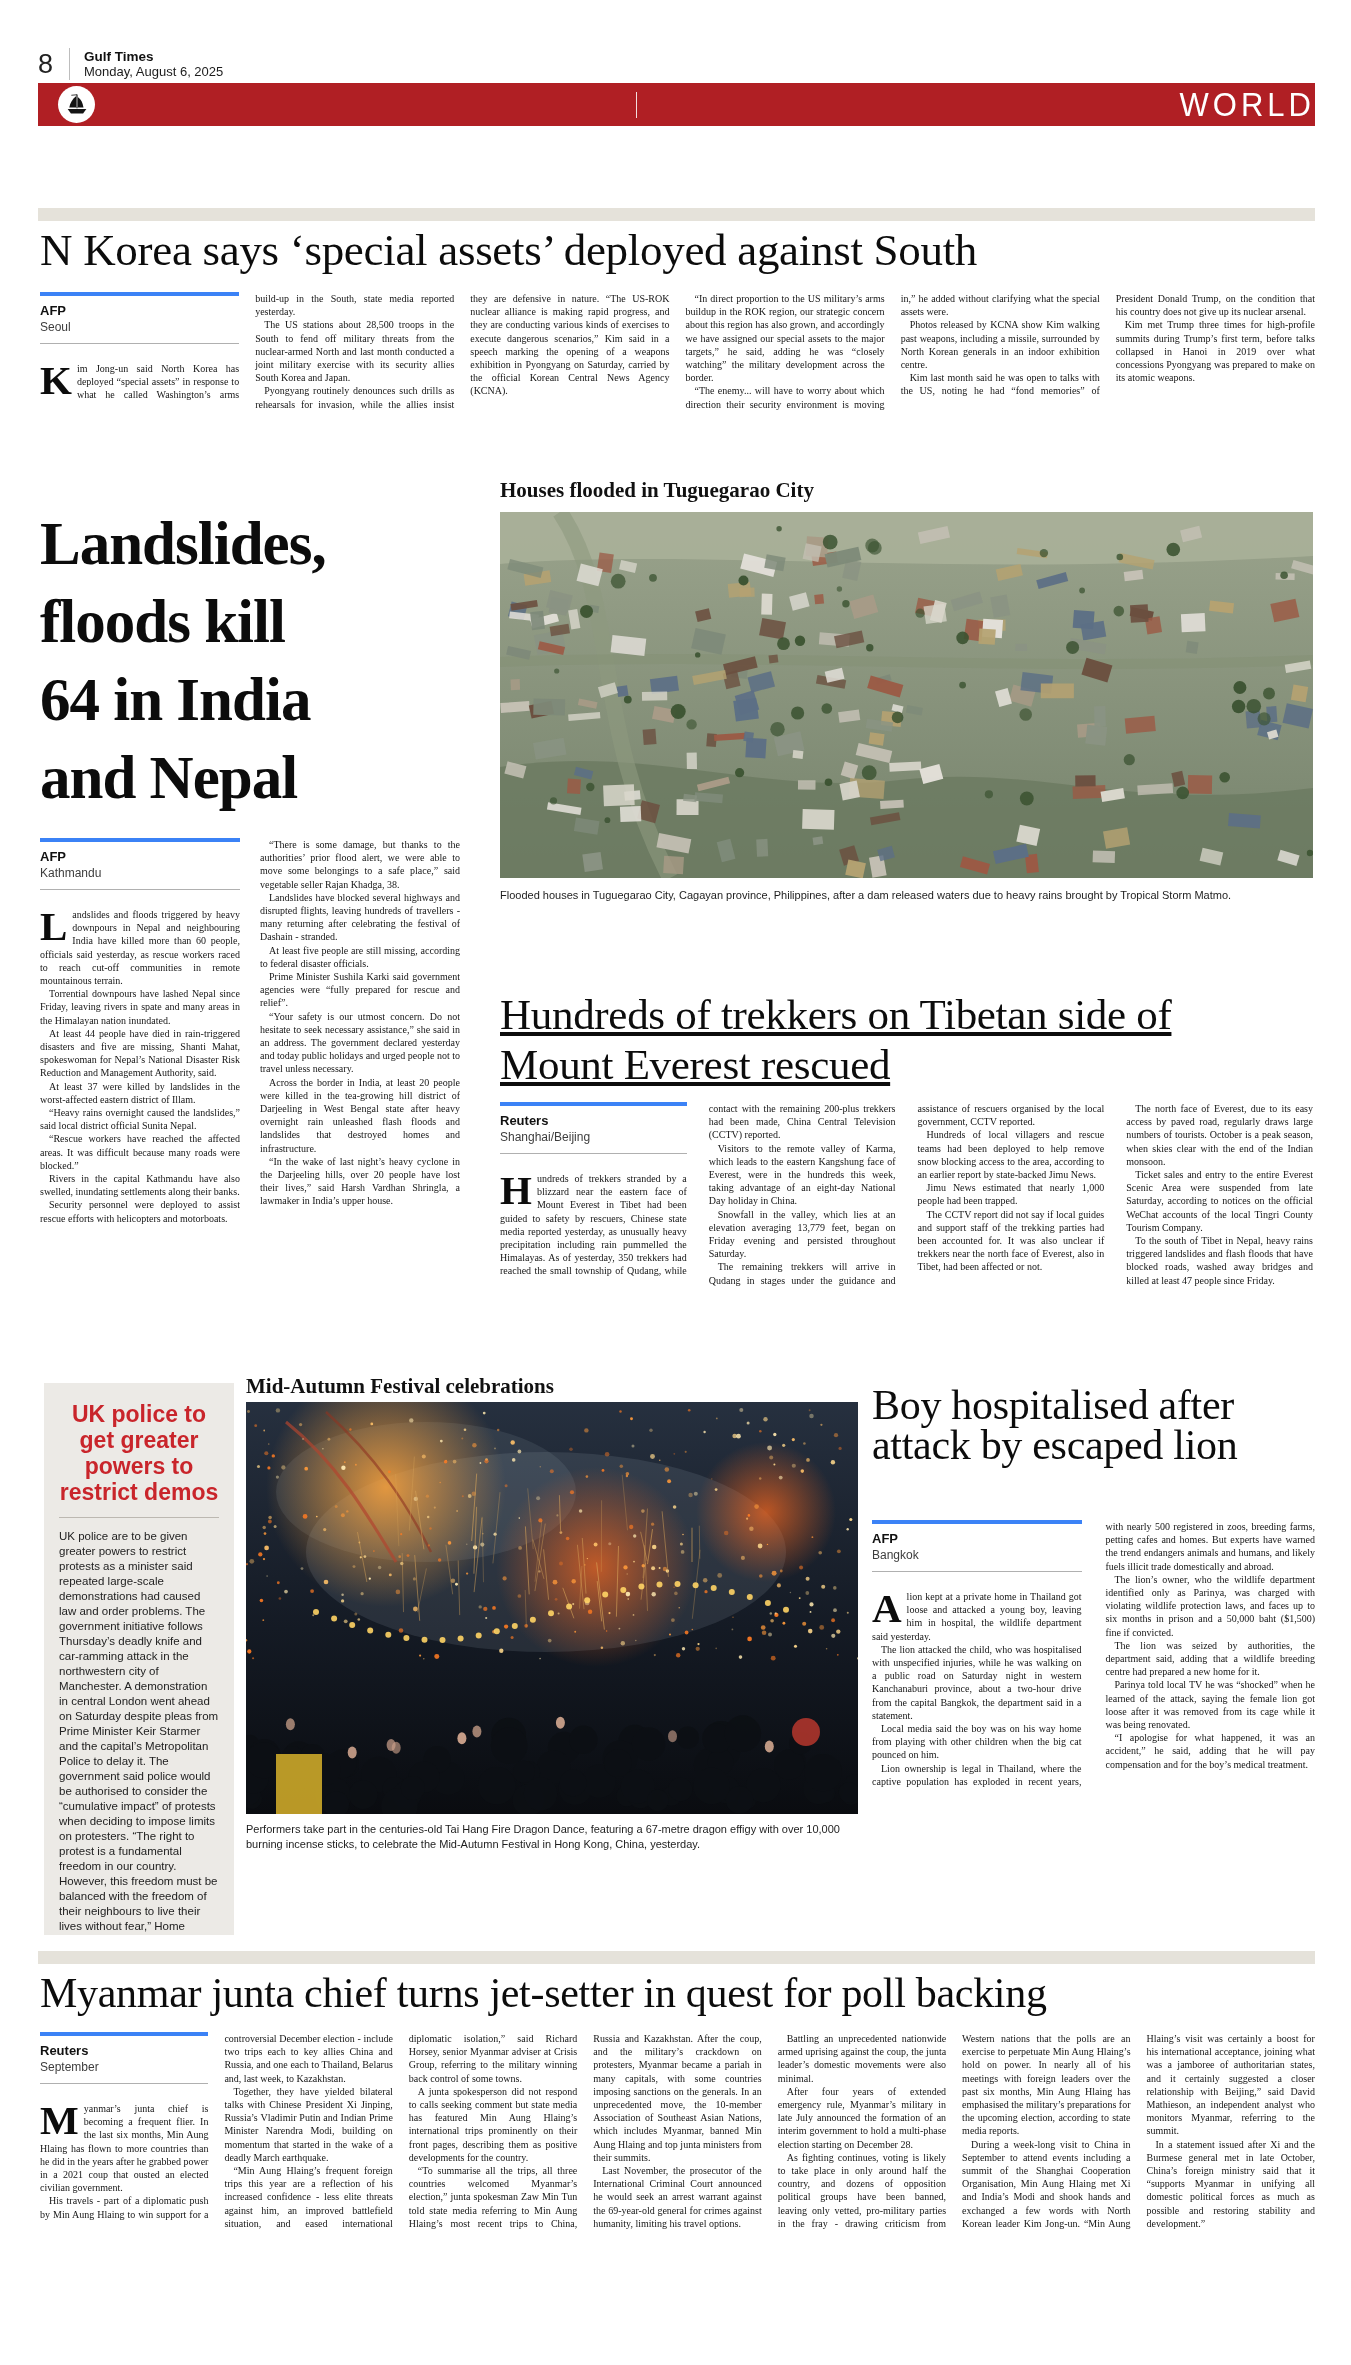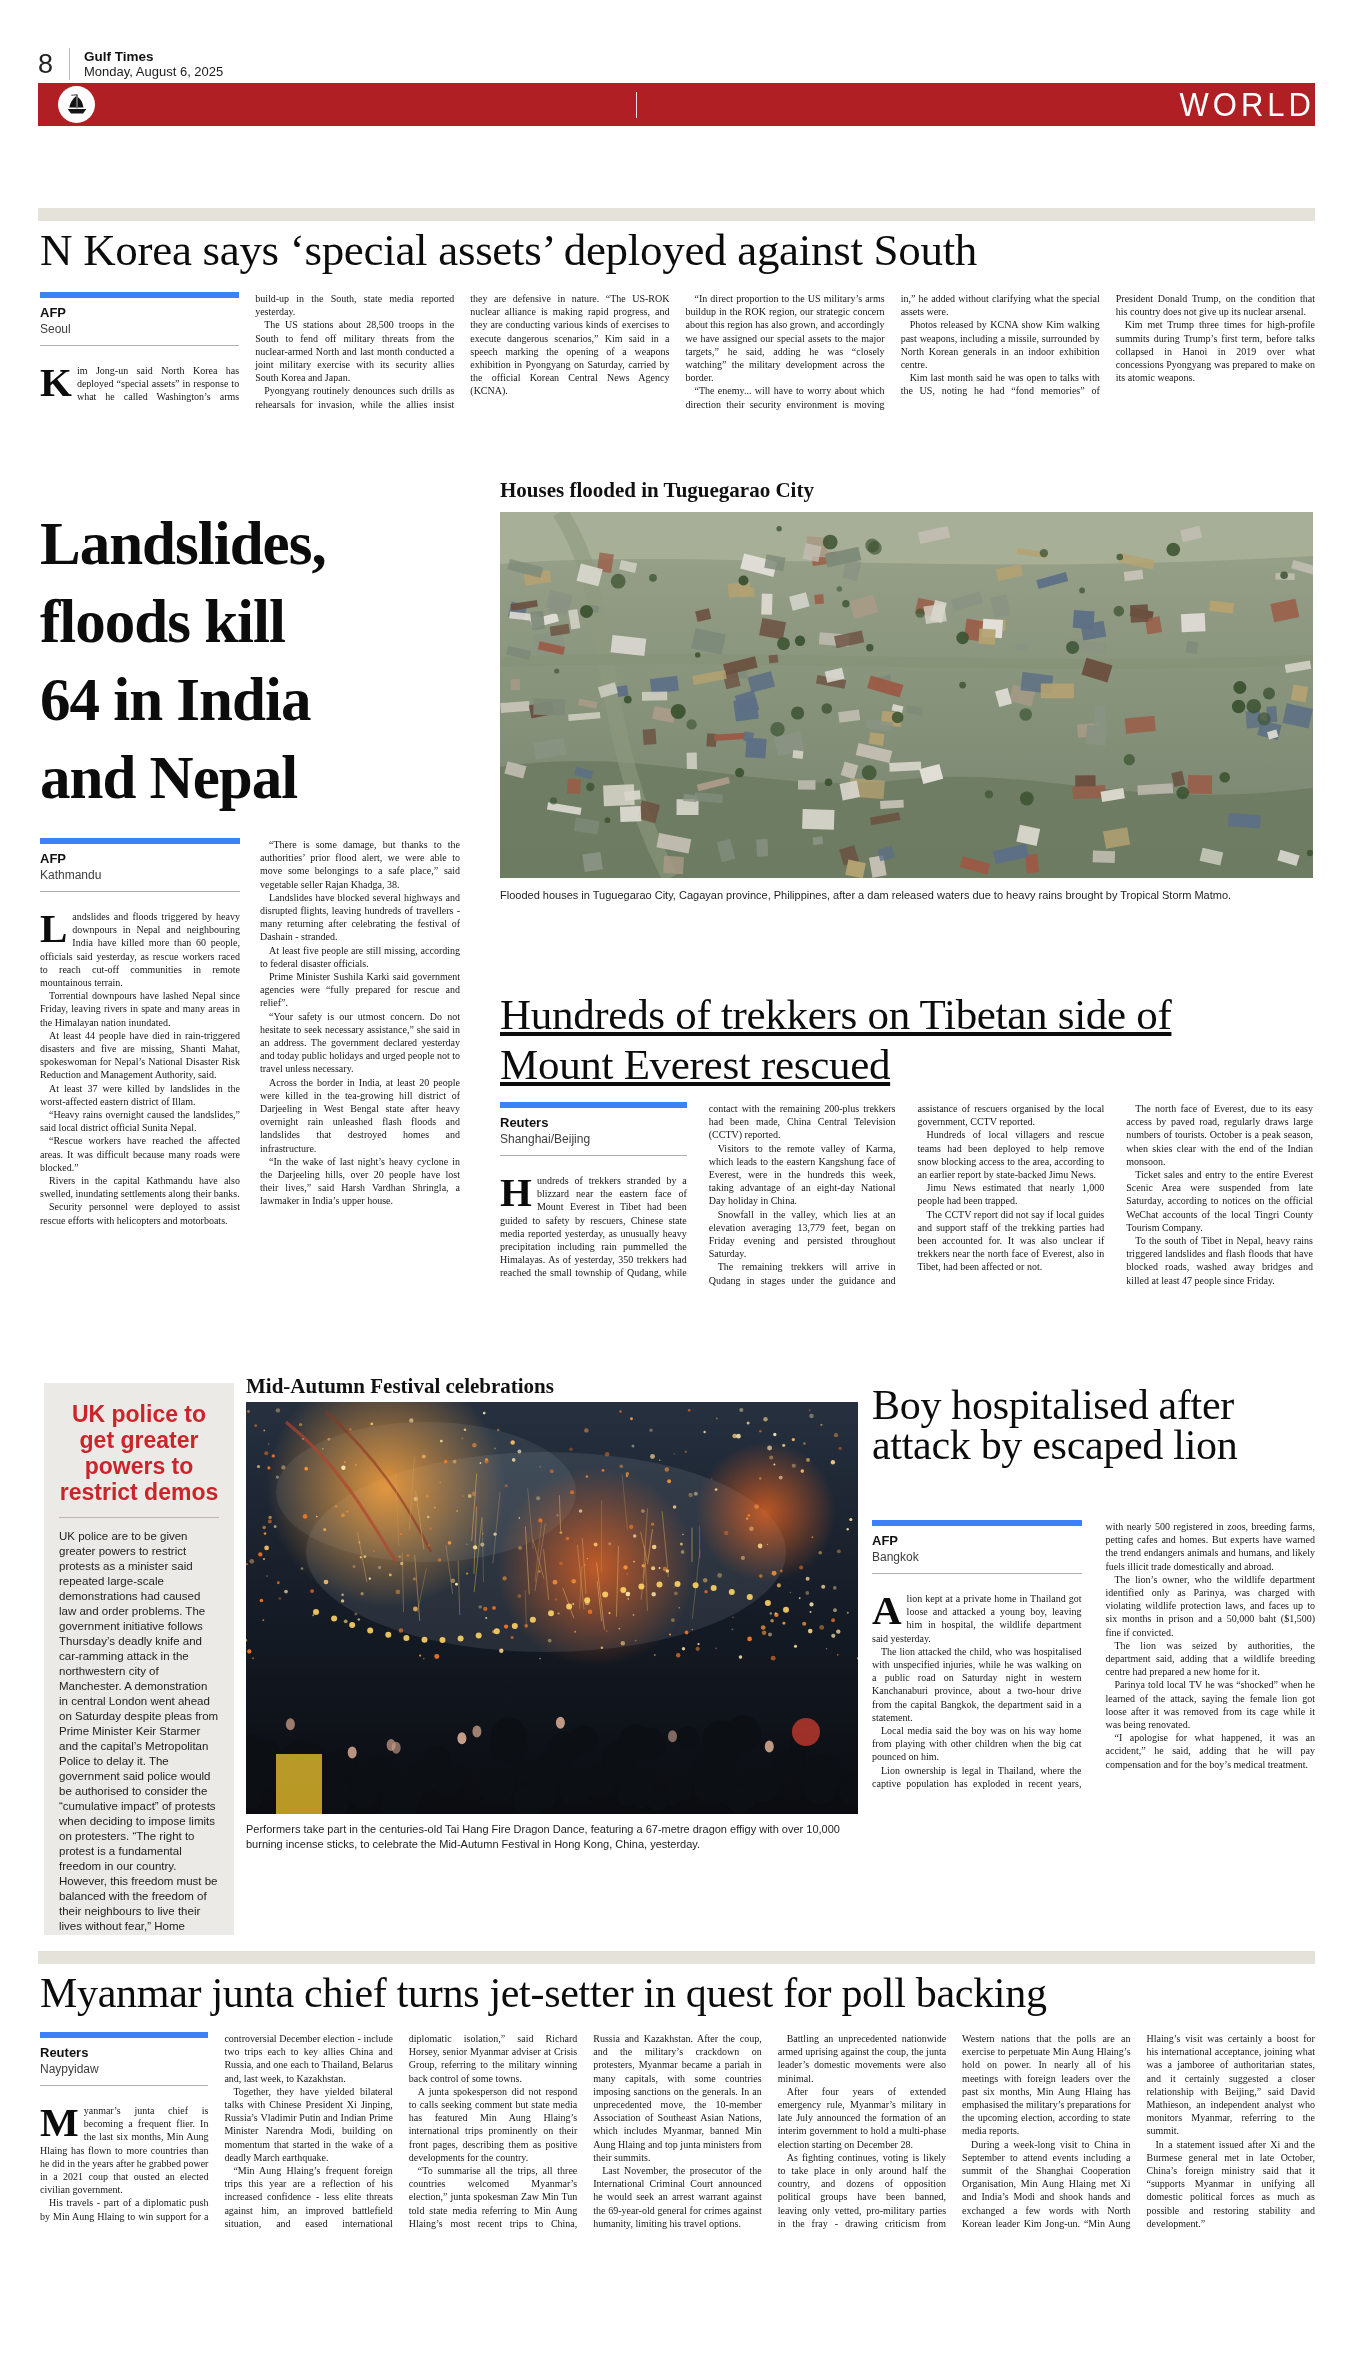--- a/index.html
+++ b/index.html
@@ -24,21 +24,21 @@
 
   .headline{font-family:"Liberation Serif",serif;color:#0c0c0c;margin:0;letter-spacing:-0.3px;}
   .h-nk{font-size:45px;line-height:48px;font-weight:400;}
   .h-land{font-size:61px;line-height:78px;font-weight:700;letter-spacing:-1px;}
   .h-ev{font-size:43px;line-height:50px;font-weight:400;}
   .h-lion{font-size:42px;line-height:40px;font-weight:400;}
   .h-mm{font-size:42px;line-height:46px;font-weight:400;}
 
   .kicker{font-family:"Liberation Serif",serif;font-weight:700;font-size:21px;margin:0;}
 
-  .byline{break-inside:avoid;border-top:6px solid #3b82f6;border-bottom:1px solid #b0b0b0;
+  .byline{break-inside:avoid;border-top:4px solid #3b82f6;border-bottom:1px solid #b0b0b0;
           padding:7px 0 9px;margin:0 0 18px;font-family:"Liberation Sans",sans-serif;}
   .byline .agency{font-weight:700;font-size:13px;}
   .byline .city{font-size:12px;color:#3d3d3d;margin-top:2px;}
 
   .cols{column-gap:16px;height:100%;}
   .bodywrap{overflow:hidden;}
   .bodywrap p{font-family:"Liberation Serif",serif;font-size:10px;line-height:13.2px;
               text-align:justify;margin:0;text-indent:9px;color:#151515;}
   .bodywrap p.lead{text-indent:0;}
   .dropcap{float:left;font-family:"Liberation Serif",serif;font-weight:700;font-size:41px;
@@ -866,18 +866,18 @@
 </div>
 
 <div class="abs strip" style="top:1951px;"></div>
 
 <h1 class="abs headline h-mm" style="left:40px;top:1970px;width:1275px;">Myanmar junta chief turns jet-setter in quest for poll backing</h1>
 
 <div class="abs bodywrap" style="left:40px;top:2032px;width:1275px;height:330px;">
   <div class="cols" style="column-count:7;column-gap:16px;">
     <div class="byline">
       <div class="agency">Reuters</div>
-      <div class="city">Naypyidaw</div>
+      <div class="city">September</div>
     </div>
     <p class="lead"><span class="dropcap">M</span><span>yanmar’s junta chief is becoming a frequent flier. In the last six months, Min Aung Hlaing has flown to more countries than he did in the years after he grabbed power in a 2021 coup that ousted an elected civilian government.</span></p>
     <div style="display:contents"><p>His travels - part of a diplomatic push by Min Aung Hlaing to win support for a controversial December election - include two trips each to key allies China and Russia, and one each to Thailand, Belarus and, last week, to Kazakhstan.</p><p>Together, they have yielded bilateral talks with Chinese President Xi Jinping, Russia’s Vladimir Putin and Indian Prime Minister Narendra Modi, building on momentum that started in the wake of a deadly March earthquake.</p><p>“Min Aung Hlaing’s frequent foreign trips this year are a reflection of his increased confidence - less elite threats against him, an improved battlefield situation, and eased international diplomatic isolation,” said Richard Horsey, senior Myanmar adviser at Crisis Group, referring to the military winning back control of some towns.</p><p>A junta spokesperson did not respond to calls seeking comment but state media has featured Min Aung Hlaing’s international trips prominently on their front pages, describing them as positive developments for the country.</p><p>“To summarise all the trips, all three countries welcomed Myanmar’s election,” junta spokesman Zaw Min Tun told state media referring to Min Aung Hlaing’s most recent trips to China, Russia and Kazakhstan. After the coup, and the military’s crackdown on protesters, Myanmar became a pariah in many capitals, with some countries imposing sanctions on the generals. In an unprecedented move, the 10-member Association of Southeast Asian Nations, which includes Myanmar, banned Min Aung Hlaing and top junta ministers from their summits.</p><p>Last November, the prosecutor of the International Criminal Court announced he would seek an arrest warrant against the 69-year-old general for crimes against humanity, limiting his travel options.</p><p>Battling an unprecedented nationwide armed uprising against the coup, the junta leader’s domestic movements were also minimal.</p><p>After four years of extended emergency rule, Myanmar’s military in late July announced the formation of an interim government to hold a multi-phase election starting on December 28.</p><p>As fighting continues, voting is likely to take place in only around half the country, and dozens of opposition political groups have been banned, leaving only vetted, pro-military parties in the fray - drawing criticism from Western nations that the polls are an exercise to perpetuate Min Aung Hlaing’s hold on power. In nearly all of his meetings with foreign leaders over the past six months, Min Aung Hlaing has emphasised the military’s preparations for the upcoming election, according to state media reports.</p><p>During a week-long visit to China in September to attend events including a summit of the Shanghai Cooperation Organisation, Min Aung Hlaing met Xi and India’s Modi and shook hands and exchanged a few words with North Korean leader Kim Jong-un. “Min Aung Hlaing’s visit was certainly a boost for his international acceptance, joining what was a jamboree of authoritarian states, and it certainly suggested a closer relationship with Beijing,” said David Mathieson, an independent analyst who monitors Myanmar, referring to the summit.</p><p>In a statement issued after Xi and the Burmese general met in late October, China’s foreign ministry said that it “supports Myanmar in unifying all domestic political forces as much as possible and restoring stability and development.”</p></div>
   </div>
 </div>
 
 </body></html>

